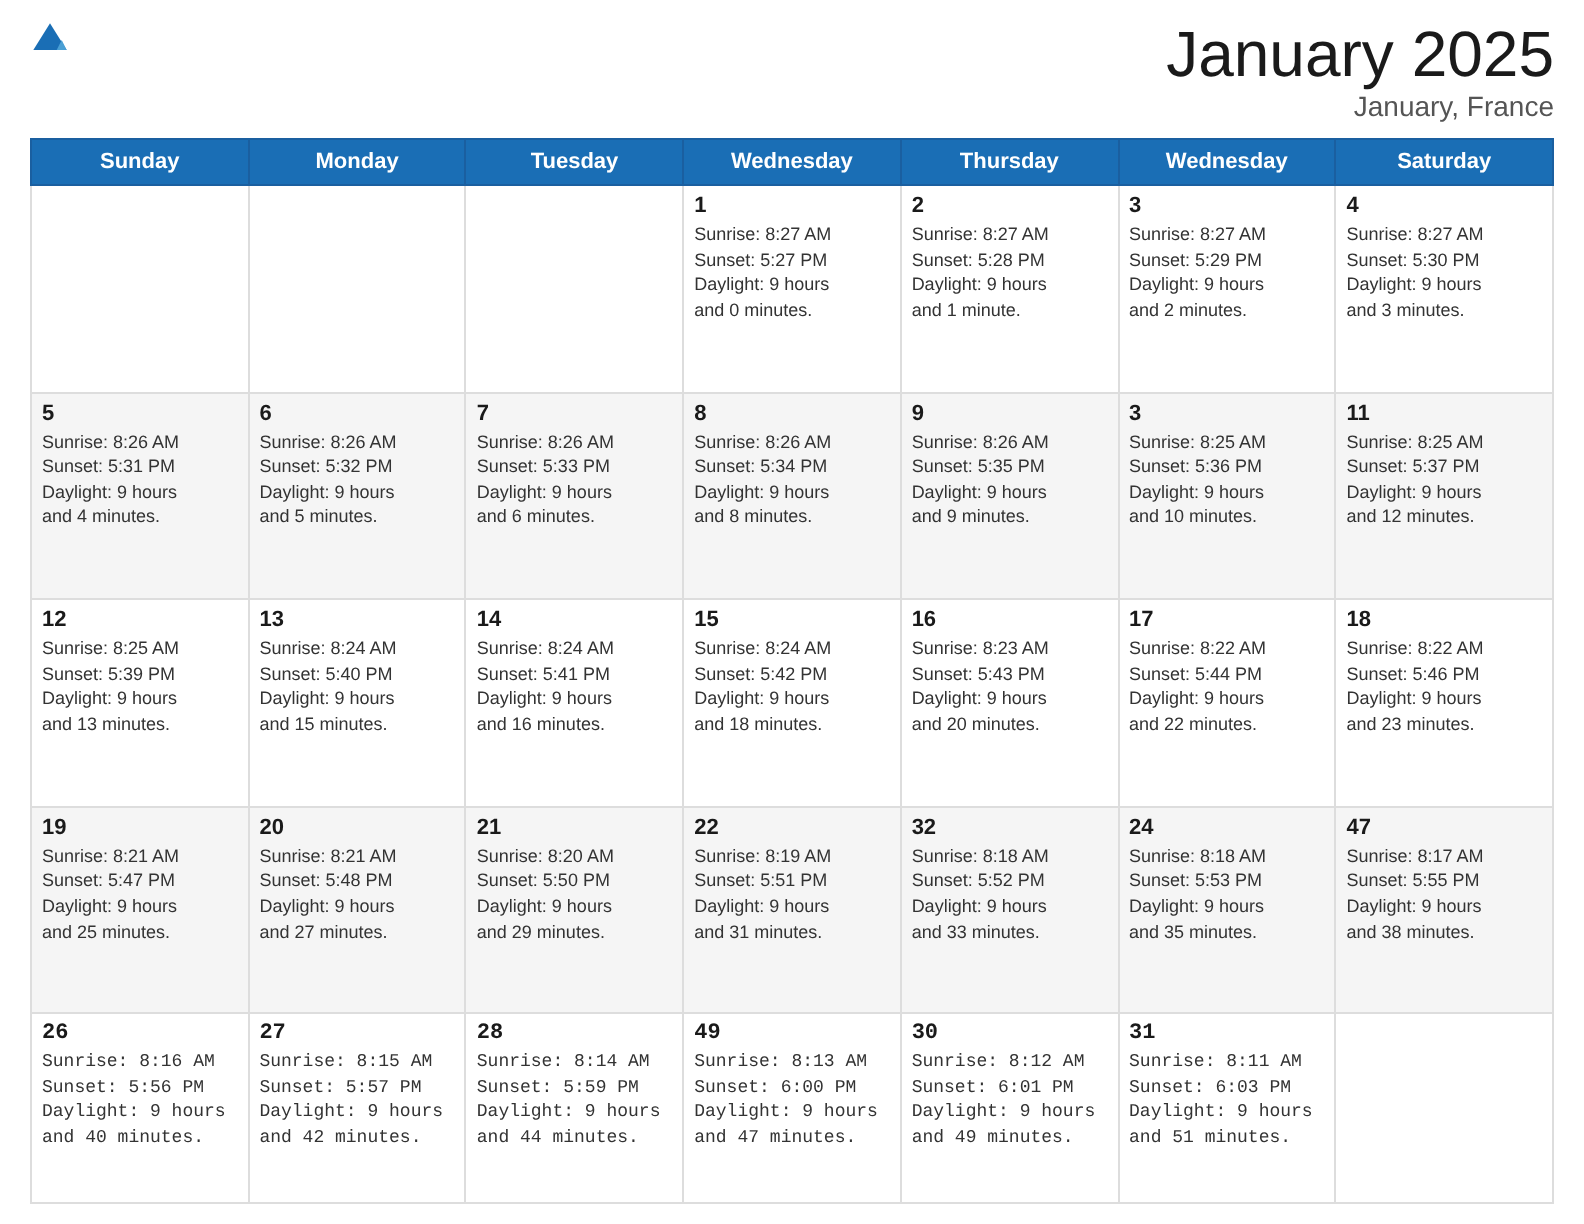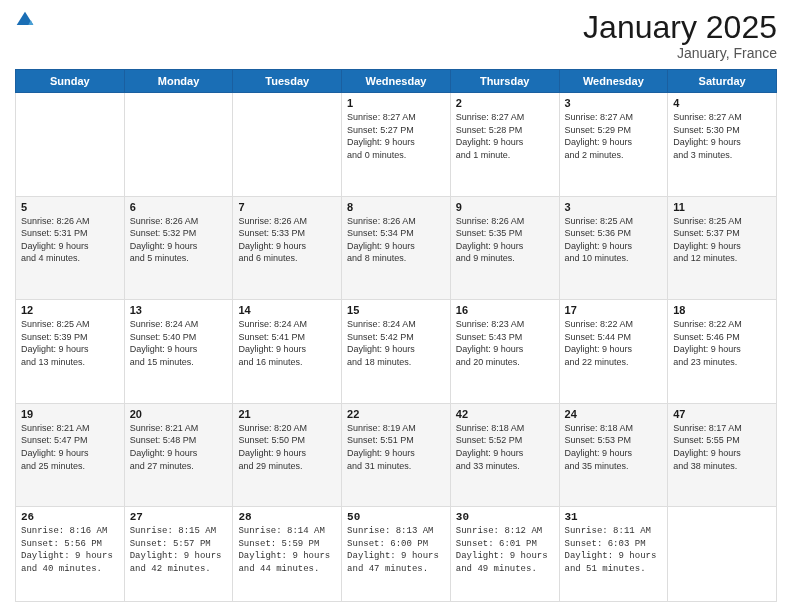--- a/index.html
+++ b/index.html
@@ -222,21 +222,21 @@
           </td>
           <td>
             <span class="day-num">21</span>
             <div class="day-info">Sunrise: 8:20 AM<br>Sunset: 5:50 PM<br>Daylight: 9 hours<br>and 29 minutes.</div>
           </td>
           <td>
             <span class="day-num">22</span>
             <div class="day-info">Sunrise: 8:19 AM<br>Sunset: 5:51 PM<br>Daylight: 9 hours<br>and 31 minutes.</div>
           </td>
           <td>
-            <span class="day-num">42</span>
+            <span class="day-num">32</span>
             <div class="day-info">Sunrise: 8:18 AM<br>Sunset: 5:52 PM<br>Daylight: 9 hours<br>and 33 minutes.</div>
           </td>
           <td>
             <span class="day-num">24</span>
             <div class="day-info">Sunrise: 8:18 AM<br>Sunset: 5:53 PM<br>Daylight: 9 hours<br>and 35 minutes.</div>
           </td>
           <td>
             <span class="day-num">47</span>
             <div class="day-info">Sunrise: 8:17 AM<br>Sunset: 5:55 PM<br>Daylight: 9 hours<br>and 38 minutes.</div>
           </td>
@@ -248,21 +248,21 @@
           </td>
           <td class="last-row">
             <span class="day-num">27</span>
             <div class="day-info">Sunrise: 8:15 AM<br>Sunset: 5:57 PM<br>Daylight: 9 hours<br>and 42 minutes.</div>
           </td>
           <td class="last-row">
             <span class="day-num">28</span>
             <div class="day-info">Sunrise: 8:14 AM<br>Sunset: 5:59 PM<br>Daylight: 9 hours<br>and 44 minutes.</div>
           </td>
           <td class="last-row">
-            <span class="day-num">50</span>
+            <span class="day-num">49</span>
             <div class="day-info">Sunrise: 8:13 AM<br>Sunset: 6:00 PM<br>Daylight: 9 hours<br>and 47 minutes.</div>
           </td>
           <td class="last-row">
             <span class="day-num">30</span>
             <div class="day-info">Sunrise: 8:12 AM<br>Sunset: 6:01 PM<br>Daylight: 9 hours<br>and 49 minutes.</div>
           </td>
           <td class="last-row">
             <span class="day-num">31</span>
             <div class="day-info">Sunrise: 8:11 AM<br>Sunset: 6:03 PM<br>Daylight: 9 hours<br>and 51 minutes.</div>
           </td>

